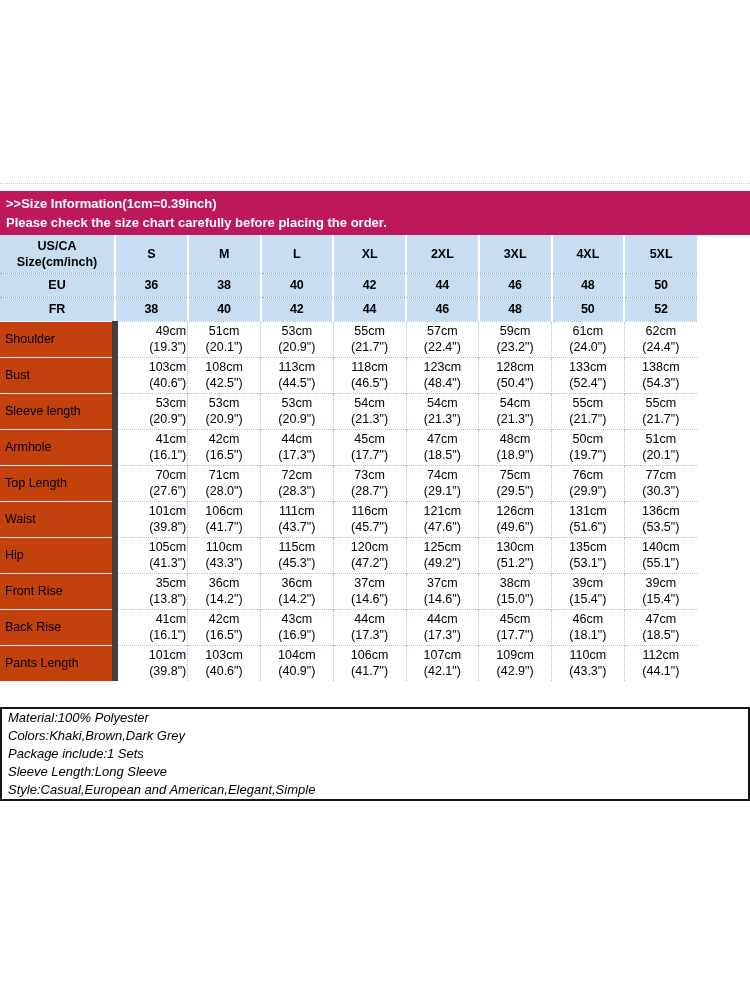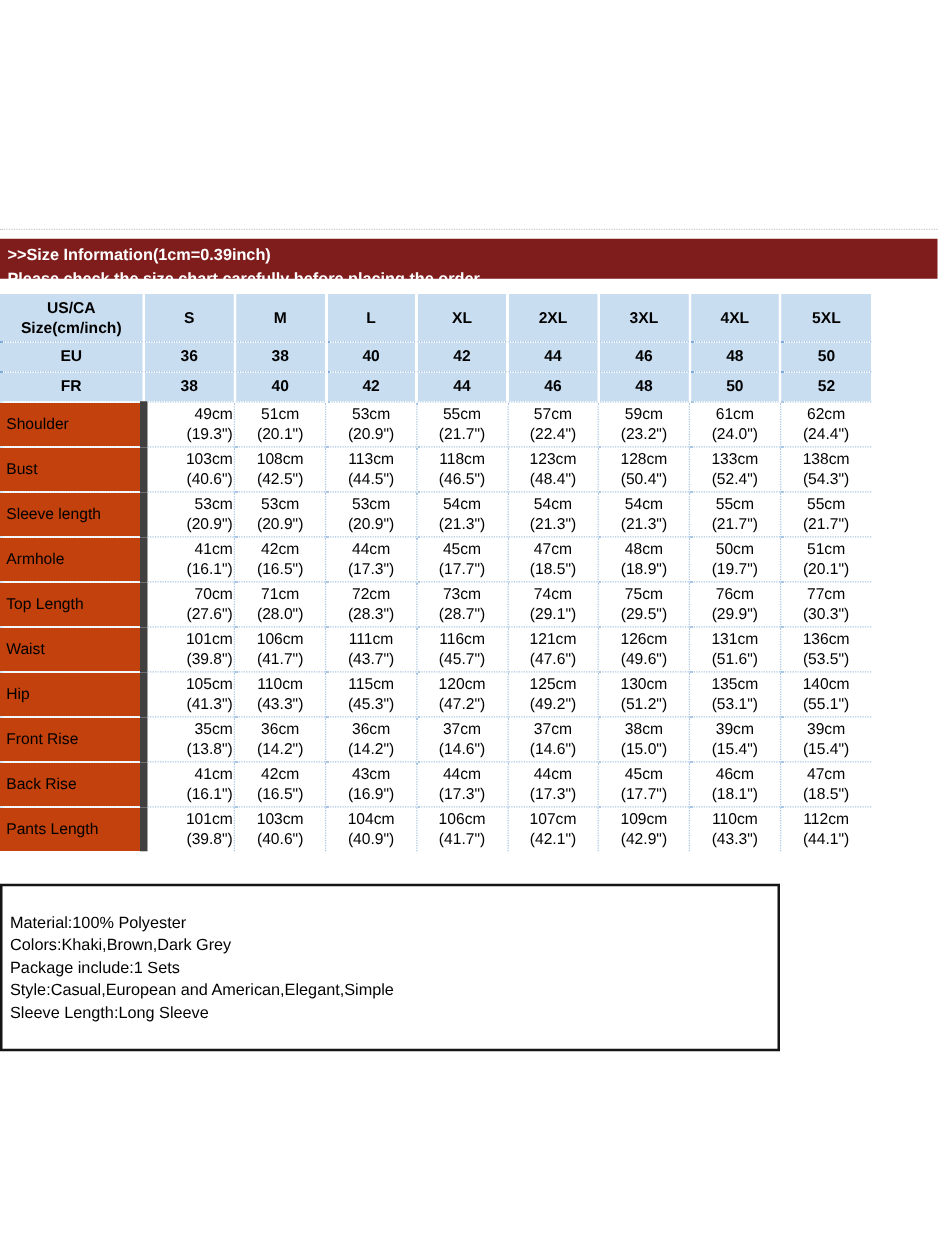--- a/index.html
+++ b/index.html
@@ -4,22 +4,22 @@
 <style>
   html,body{margin:0;padding:0;}
   body{
     width:750px;height:1000px;background:#ffffff;
     font-family:"Liberation Sans",sans-serif;color:#000;
     position:relative;overflow:hidden;
   }
   .page{position:absolute;top:0;left:0;width:750px;height:1000px;}
   .top-rule{position:absolute;top:183px;left:0;width:750px;border-top:1px dotted #cccccc;}
   .banner{
-    position:absolute;top:191px;left:0;width:750px;height:32px;box-sizing:border-box;
-    background:#7f1d1d;color:#ffffff;font-weight:bold;font-size:13px;line-height:19px;
+    position:absolute;top:191px;left:0;width:750px;height:44px;box-sizing:border-box;
+    background:#be185d;color:#ffffff;font-weight:bold;font-size:13px;line-height:19px;
     padding:3px 0 0 6px;
   }
   table.size-table{
     position:absolute;top:235px;left:0;width:697px;
     border-collapse:collapse;table-layout:fixed;
   }
   table.size-table td{box-sizing:border-box;overflow:hidden;}
   
   .hdr-row td{
     background:#c9ddf1;font-weight:bold;text-align:center;vertical-align:middle;
@@ -36,22 +36,22 @@
     background:#c2410c;text-align:left;padding-left:5px;
     font-size:12.5px;border-top:1px dotted #d9ecfb;
   }
   .meas-row .meas-val{
     background:#ffffff;text-align:center;font-size:12.5px;line-height:16px;
     border-top:1px dotted #a9c6e4;border-left:1px dotted #a9c6e4;
   }
   .meas-row .meas-val.first{border-left:6px solid #404040;text-align:right;}
   .meas-row:first-of-type .meas-val{border-top:none;}
   .info-box{
-    position:absolute;top:707px;left:0;width:624px;box-sizing:border-box;
-    border:2px solid #151515;padding:20px 6px;font-size:13px;line-height:18px;
+    position:absolute;top:707px;left:0;width:750px;box-sizing:border-box;
+    border:2px solid #151515;padding:0 6px;font-size:13px;line-height:18px;font-style:italic;
   }
 </style>
 </head>
 <body>
 
 <div class="page">
 
   <div class="top-rule"></div>
 
   <div class="banner">
@@ -451,17 +451,17 @@
             <div>(44.1")</div>
           </td>
         </tr>
       </tbody>
   </table>
 
   <div class="info-box" id="info-box">
       <div>Material:100% Polyester</div>
       <div>Colors:Khaki,Brown,Dark Grey</div>
       <div>Package include:1 Sets</div>
+      <div>Sleeve Length:Long Sleeve</div>
       <div>Style:Casual,European and American,Elegant,Simple</div>
-      <div>Sleeve Length:Long Sleeve</div>
     </div>
 
 </div>
 
 </body></html>

